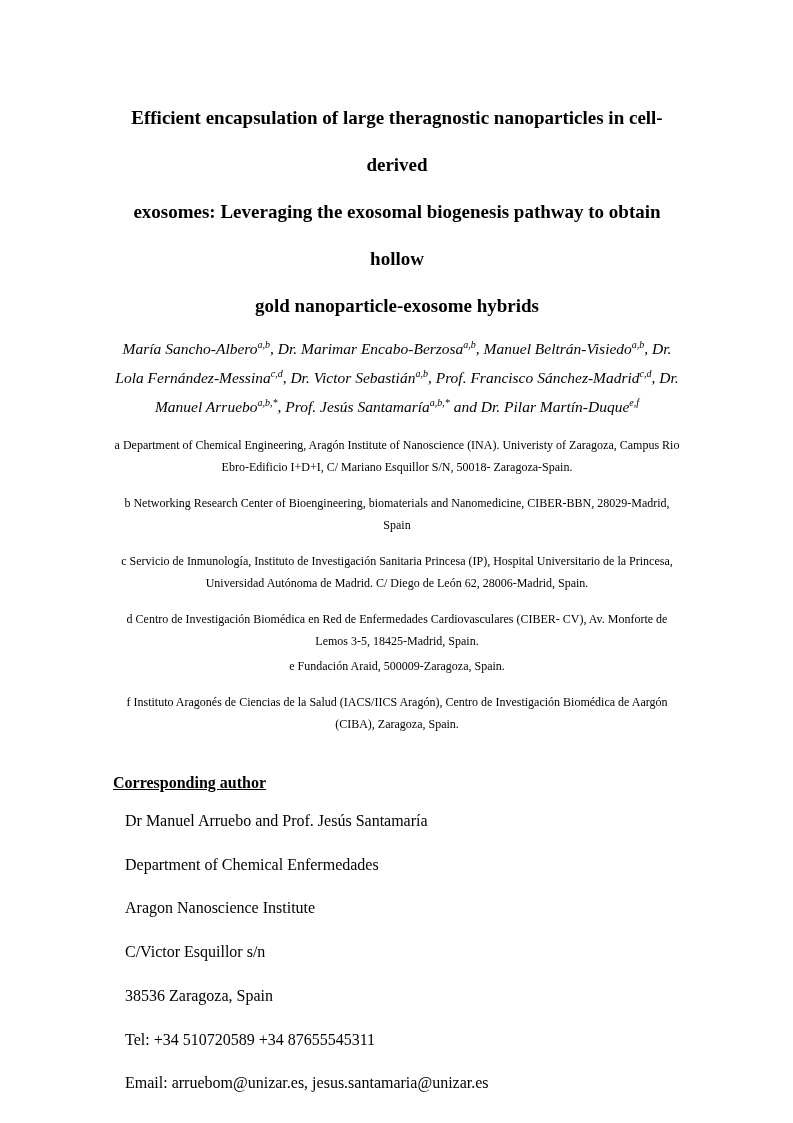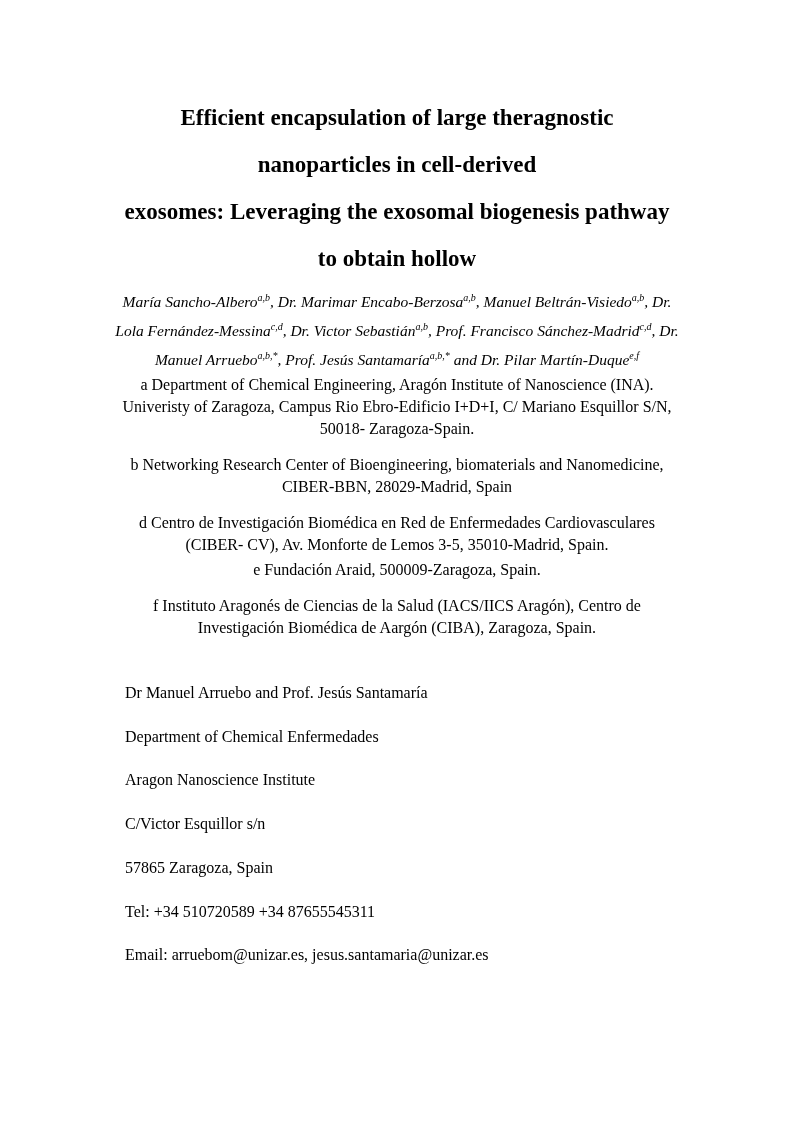--- a/index.html
+++ b/index.html
@@ -8,73 +8,76 @@
     height: 1123px;
     margin: 0 auto;
     background: #ffffff;
     color: #000000;
     font-family: "Liberation Serif", serif;
     box-sizing: border-box;
     padding: 94px 112px 0 113px;
     overflow: hidden;
   }
   
-  .title { text-align: center; font-weight: bold; font-size: 23px; }
+  .title { text-align: center; font-weight: bold; font-size: 19px; }
   .title-line { line-height: 47px; }
   
   .authors {
     text-align: center;
     font-style: italic;
     font-size: 15.5px;
     line-height: 29px;
     margin: 5px 0 0 0;
   }
   .authors sup {
     font-size: 10px;
     vertical-align: super;
     line-height: 0;
     text-align: right;
   }
   
-  .affiliations { font-size: 16px; }
+  .affiliations { margin-top: 13px; font-size: 12px; }
   .affiliation { text-align: center; line-height: 22px; margin: 0 0 14px 0; }
   .affiliation.tight { margin-top: -11px; }
   
   .corresponding { margin-top: 38px; font-size: 16px; }
   .corresponding-heading {
     font-weight: bold;
     text-decoration: underline;
     line-height: 20px;
     margin: 0 0 9px 0;
   }
   .contact-line { margin: 12px; line-height: 31.7px; }
 </style>
 </head>
 <body>
 
 <div class="page">
 
   <div class="title">
     <div class="title-line">Efficient encapsulation of large theragnostic nanoparticles in cell-derived</div>
     <div class="title-line">exosomes: Leveraging the exosomal biogenesis pathway to obtain hollow</div>
+    <div class="title-line">gold nanoparticle-exosome hybrids</div>
   </div>
 
   <p class="authors"><span><span>María Sancho-Albero</span><sup>a,b</sup><span>, </span></span><span><span>Dr. Marimar Encabo-Berzosa</span><sup>a,b</sup><span>, </span></span><span><span>Manuel Beltrán-Visiedo</span><sup>a,b</sup><span>, </span></span><span><span>Dr. Lola Fernández-Messina</span><sup>c,d</sup><span>, </span></span><span><span>Dr. Victor Sebastián</span><sup>a,b</sup><span>, </span></span><span><span>Prof. Francisco Sánchez-Madrid</span><sup>c,d</sup><span>, </span></span><span><span>Dr. Manuel Arruebo</span><sup>a,b,*</sup><span>, </span></span><span><span>Prof. Jesús Santamaría</span><sup>a,b,*</sup><span> and </span></span><span><span>Dr. Pilar Martín-Duque</span><sup>e,f</sup></span></p>
 
   <div class="affiliations">
     <p class="affiliation">a Department of Chemical Engineering, Aragón Institute of Nanoscience (INA). Univeristy of Zaragoza, Campus Rio Ebro-Edificio I+D+I, C/ Mariano Esquillor S/N, 50018- Zaragoza-Spain.</p>
     <p class="affiliation">b Networking Research Center of Bioengineering, biomaterials and Nanomedicine, CIBER-BBN, 28029-Madrid, Spain</p>
-    <p class="affiliation">d Centro de Investigación Biomédica en Red de Enfermedades Cardiovasculares (CIBER- CV), Av. Monforte de Lemos 3-5, 35010-Madrid, Spain.</p>
+    <p class="affiliation">c Servicio de Inmunología, Instituto de Investigación Sanitaria Princesa (IP), Hospital Universitario de la Princesa, Universidad Autónoma de Madrid. C/ Diego de León 62, 28006-Madrid, Spain.</p>
+    <p class="affiliation">d Centro de Investigación Biomédica en Red de Enfermedades Cardiovasculares (CIBER- CV), Av. Monforte de Lemos 3-5, 18425-Madrid, Spain.</p>
     <p class="affiliation tight">e Fundación Araid, 500009-Zaragoza, Spain.</p>
     <p class="affiliation">f Instituto Aragonés de Ciencias de la Salud (IACS/IICS Aragón), Centro de Investigación Biomédica de Aargón (CIBA), Zaragoza, Spain.</p>
   </div>
 
   <div class="corresponding">
+    <p class="corresponding-heading">Corresponding author</p>
     <p class="contact-line">Dr Manuel Arruebo and Prof. Jesús Santamaría</p>
     <p class="contact-line">Department of Chemical Enfermedades</p>
     <p class="contact-line">Aragon Nanoscience Institute</p>
     <p class="contact-line">C/Victor Esquillor s/n</p>
-    <p class="contact-line">57865 Zaragoza, Spain</p>
+    <p class="contact-line">38536 Zaragoza, Spain</p>
     <p class="contact-line">Tel: +34 510720589 +34 87655545311</p>
     <p class="contact-line">Email: arruebom@unizar.es, jesus.santamaria@unizar.es</p>
   </div>
 
 </div>
 
 </body></html>

